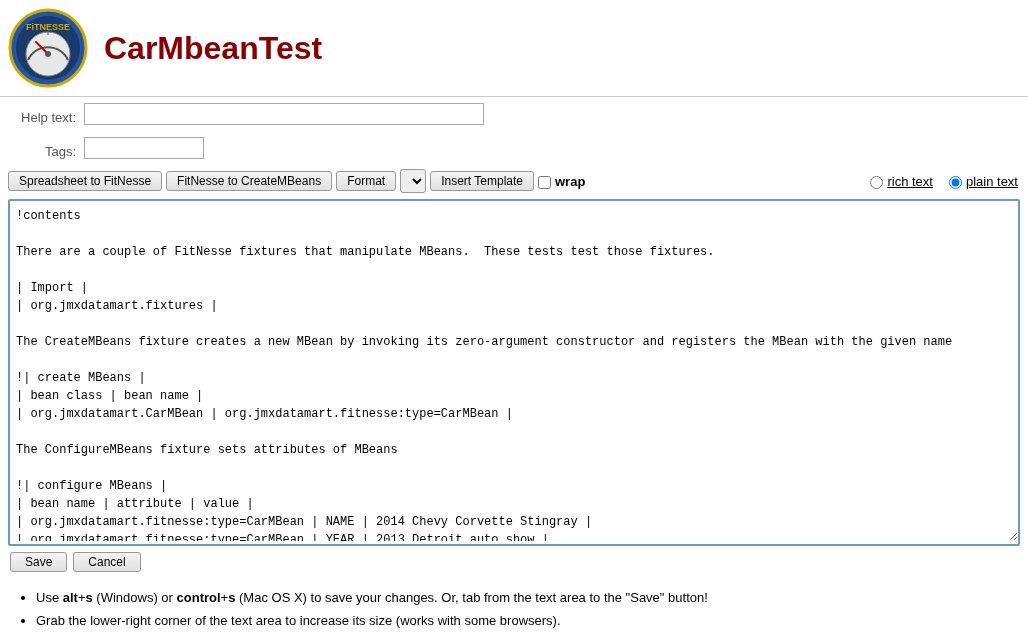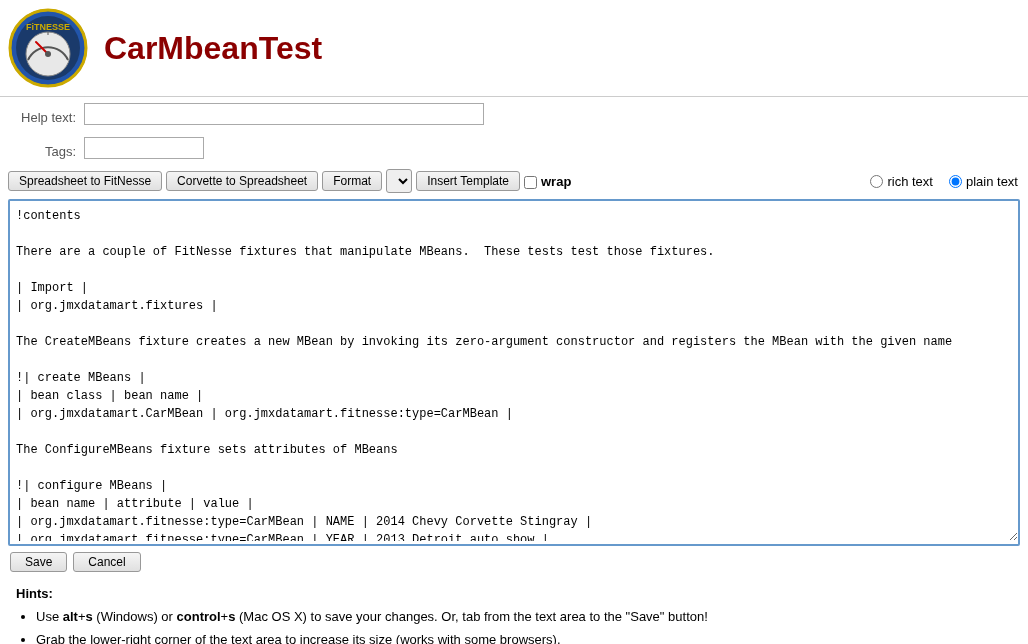--- a/index.html
+++ b/index.html
@@ -96,22 +96,23 @@
     }
     .radio-group {
       display: flex;
       align-items: center;
       gap: 16px;
       margin-left: auto;
       font-size: 13px;
     }
     .radio-option {
       display: flex;
-      align-items: center;
+      align-items: flex-end;
       gap: 4px;
+      text-decoration: underline;
     }
     .editor-area {
       margin: 0 8px;
       border: 2px solid #6699cc;
       border-radius: 2px;
     }
     .editor-textarea {
       width: 100%;
       height: 340px;
       border: none;
@@ -191,21 +192,21 @@
   <input class="meta-input" type="text" value="" style="">
 </div>
 
 <div class="meta-row">
   <label class="meta-label">Tags:</label>
   <input class="meta-input short" type="text" value="" style="">
 </div>
 
 <div class="toolbar">
   <button>Spreadsheet to FitNesse</button>
-  <button>Corvette to Spreadsheet</button>
+  <button>FitNesse to CreateMBeans</button>
   <button>Format</button>
   <select>
     <option></option>
   </select>
   <button class="toolbar-insert">Insert Template</button>
   <label class="wrap-label">
     <input type="checkbox" style="">
     <span>wrap</span>
   </label>
   <div class="radio-group">
@@ -249,21 +250,20 @@
 | bean name | attribute | value? |
 | org.jmxdatamart.fitnesse:type=CarMBean | NAME | 2014 Chevy Corvette Stingray |</textarea>
 </div>
 
 <div class="save-bar">
   <button>Save</button>
   <button>Cancel</button>
 </div>
 
 <div class="hints-section">
-  <div class="hints-title">Hints:</div>
   <ul class="hints-list">
     <li>
       Use <span class="alt-key">alt</span>+<span class="alt-key">s</span> (Windows) or <span class="ctrl-key">control</span>+<span class="ctrl-key">s</span> (Mac OS X) to save your changes. Or, tab from the text area to the "Save" button!
     </li>
     <li>
       Grab the lower-right corner of the text area to increase its size (works with some browsers).
     </li>
   </ul>
 </div>
 

